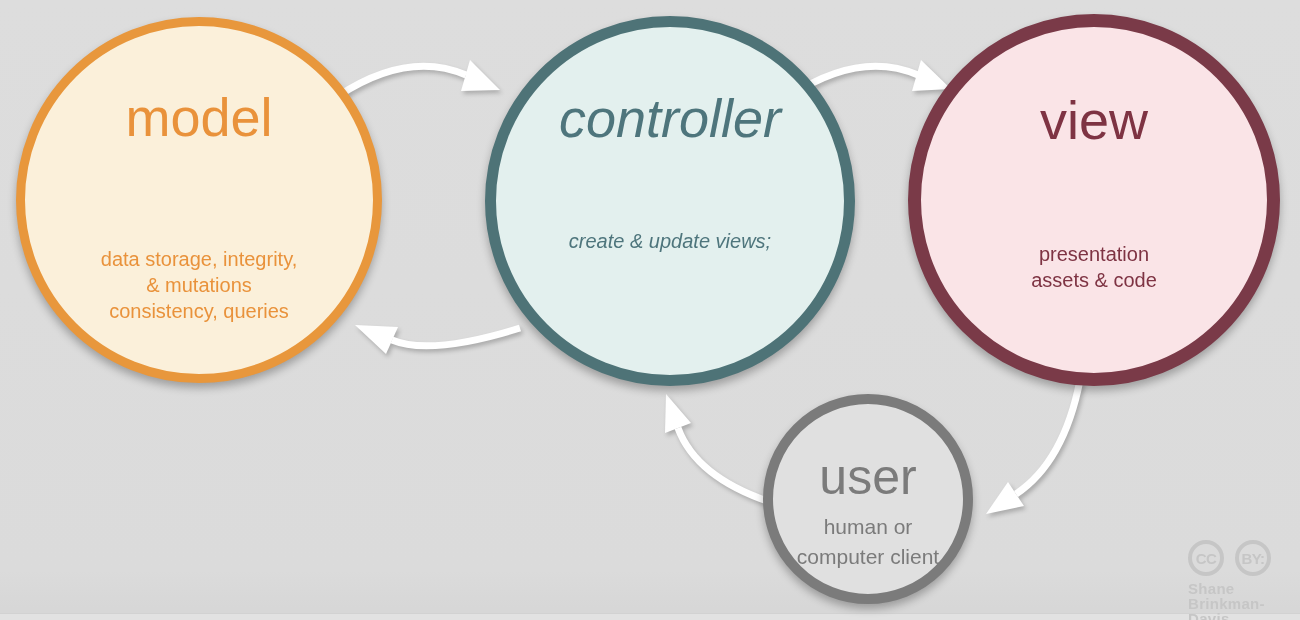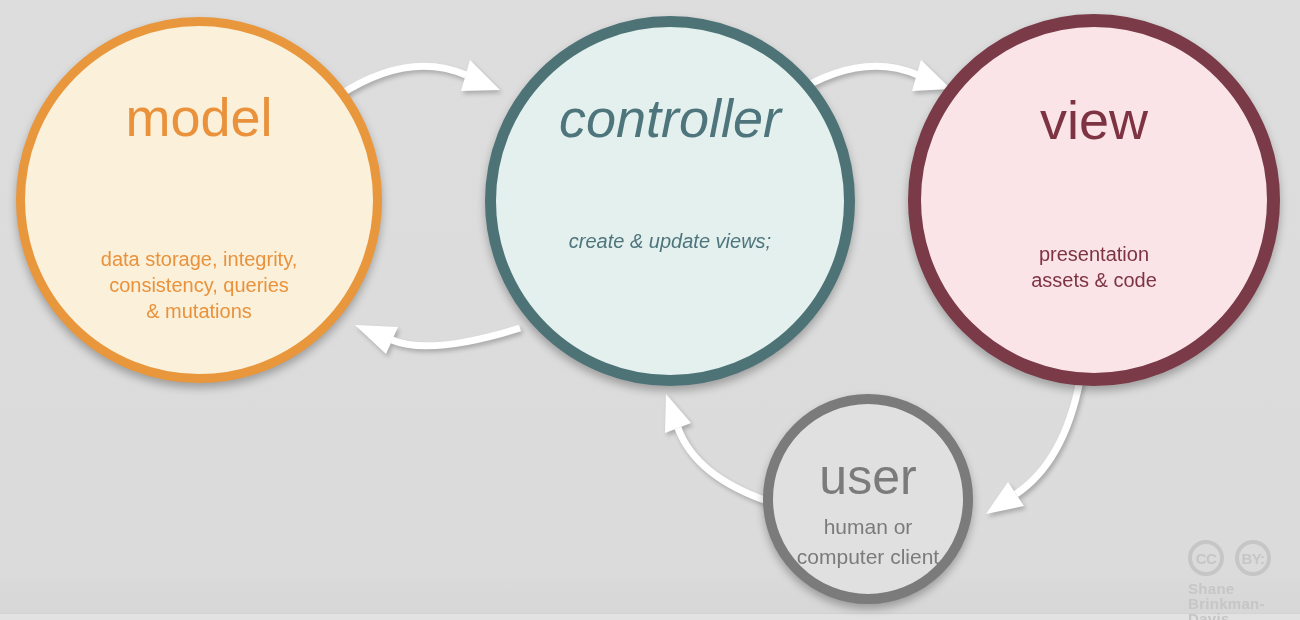--- a/index.html
+++ b/index.html
@@ -87,22 +87,22 @@
     <g>
       <path class="shaft" d="M770,502 Q696,477 678,428"></path>
       <polygon class="head" points="666,394 691,423 665,433"></polygon>
     </g>
   </svg>
 
   <div class="node node-model" style="--ring: #E8973C; --fill: #FBF0DA; --text: #E9923B;">
     <div class="title">model</div>
     <div class="desc">
       <span>data storage, integrity,</span>
+      <span>&amp; mutations</span>
       <span>consistency, queries</span>
-      <span>&amp; mutations</span>
     </div>
   </div>
 
   <div class="node node-controller" style="--ring: #4E7377; --fill: #E3F0EE; --text: #4E757C;">
     <div class="title">controller</div>
     <div class="desc">
       <span>create &amp; update views;</span>
     </div>
   </div>
 

